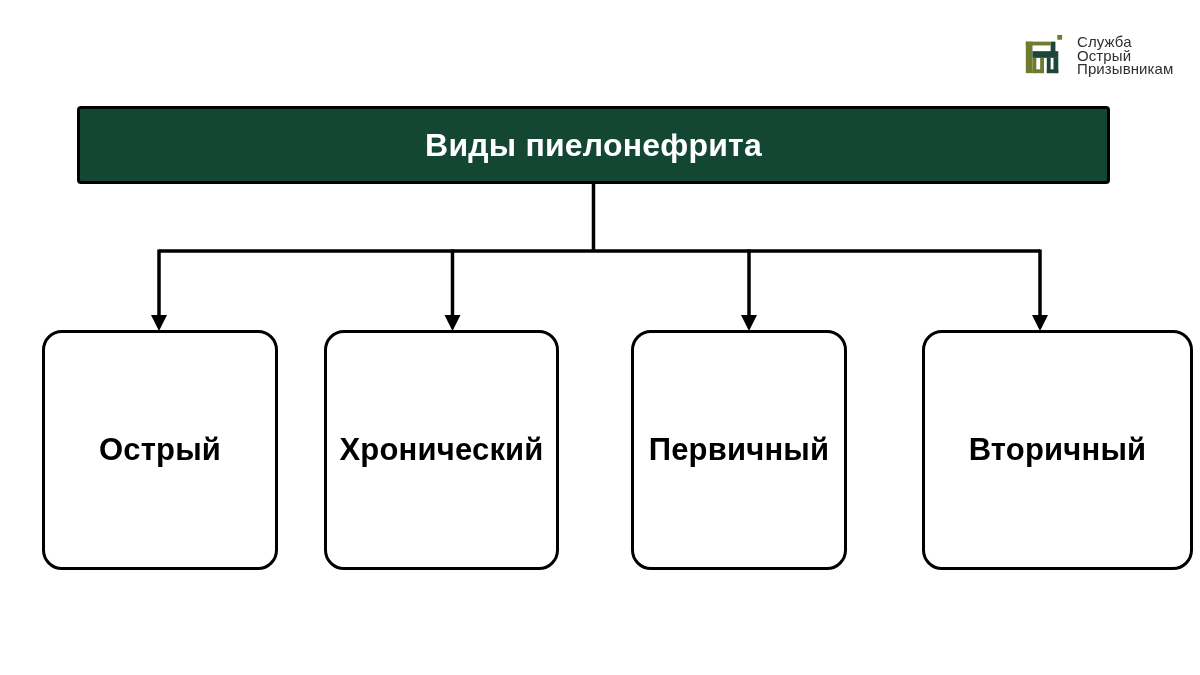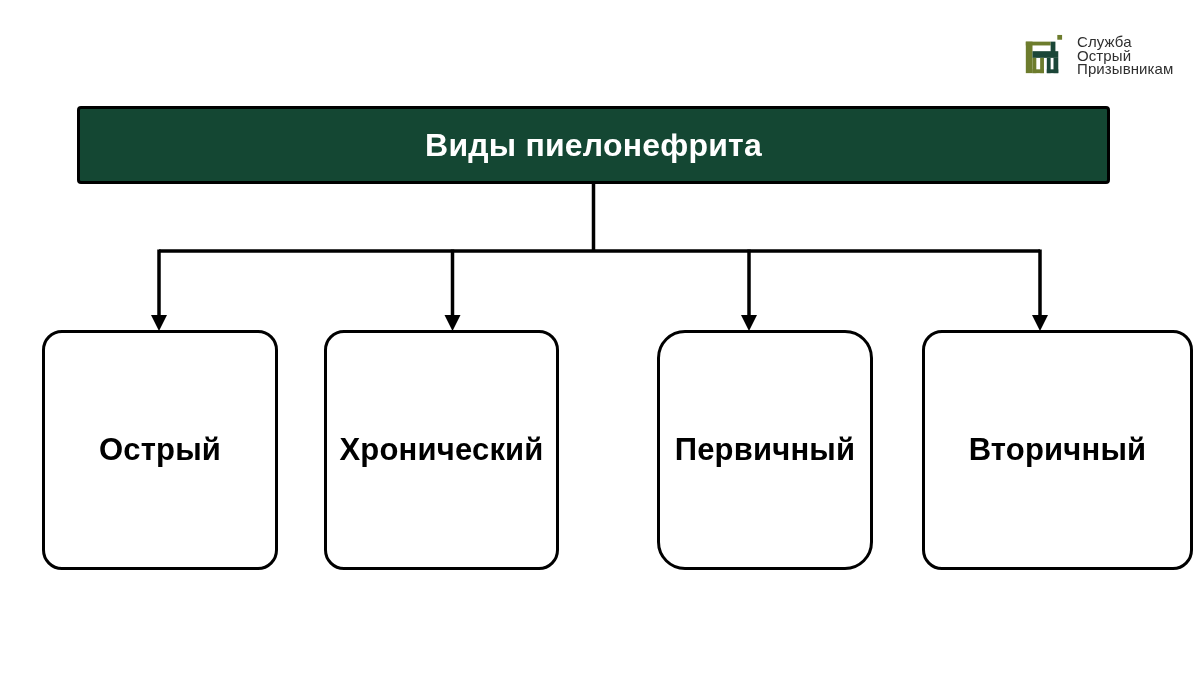--- a/index.html
+++ b/index.html
@@ -83,21 +83,21 @@
     justify-content: center;
   }
   .node-box span {
     color: #000000;
     font-size: 31px;
     font-weight: 700;
     letter-spacing: 0.2px;
   }
   .node-1 { left: 42px;  width: 236px; }
   .node-2 { left: 324px; width: 235px; }
-  .node-3 { left: 657px; width: 216px; border-radius: 28px; }
+  .node-3 { left: 631px; width: 216px; }
   .node-4 { left: 922px; width: 271px; }
 </style>
 </head>
 <body>
 
 <div class="canvas">
 
   <div class="logo">
     <svg class="logo-icon" viewBox="0 0 44 46">
 

